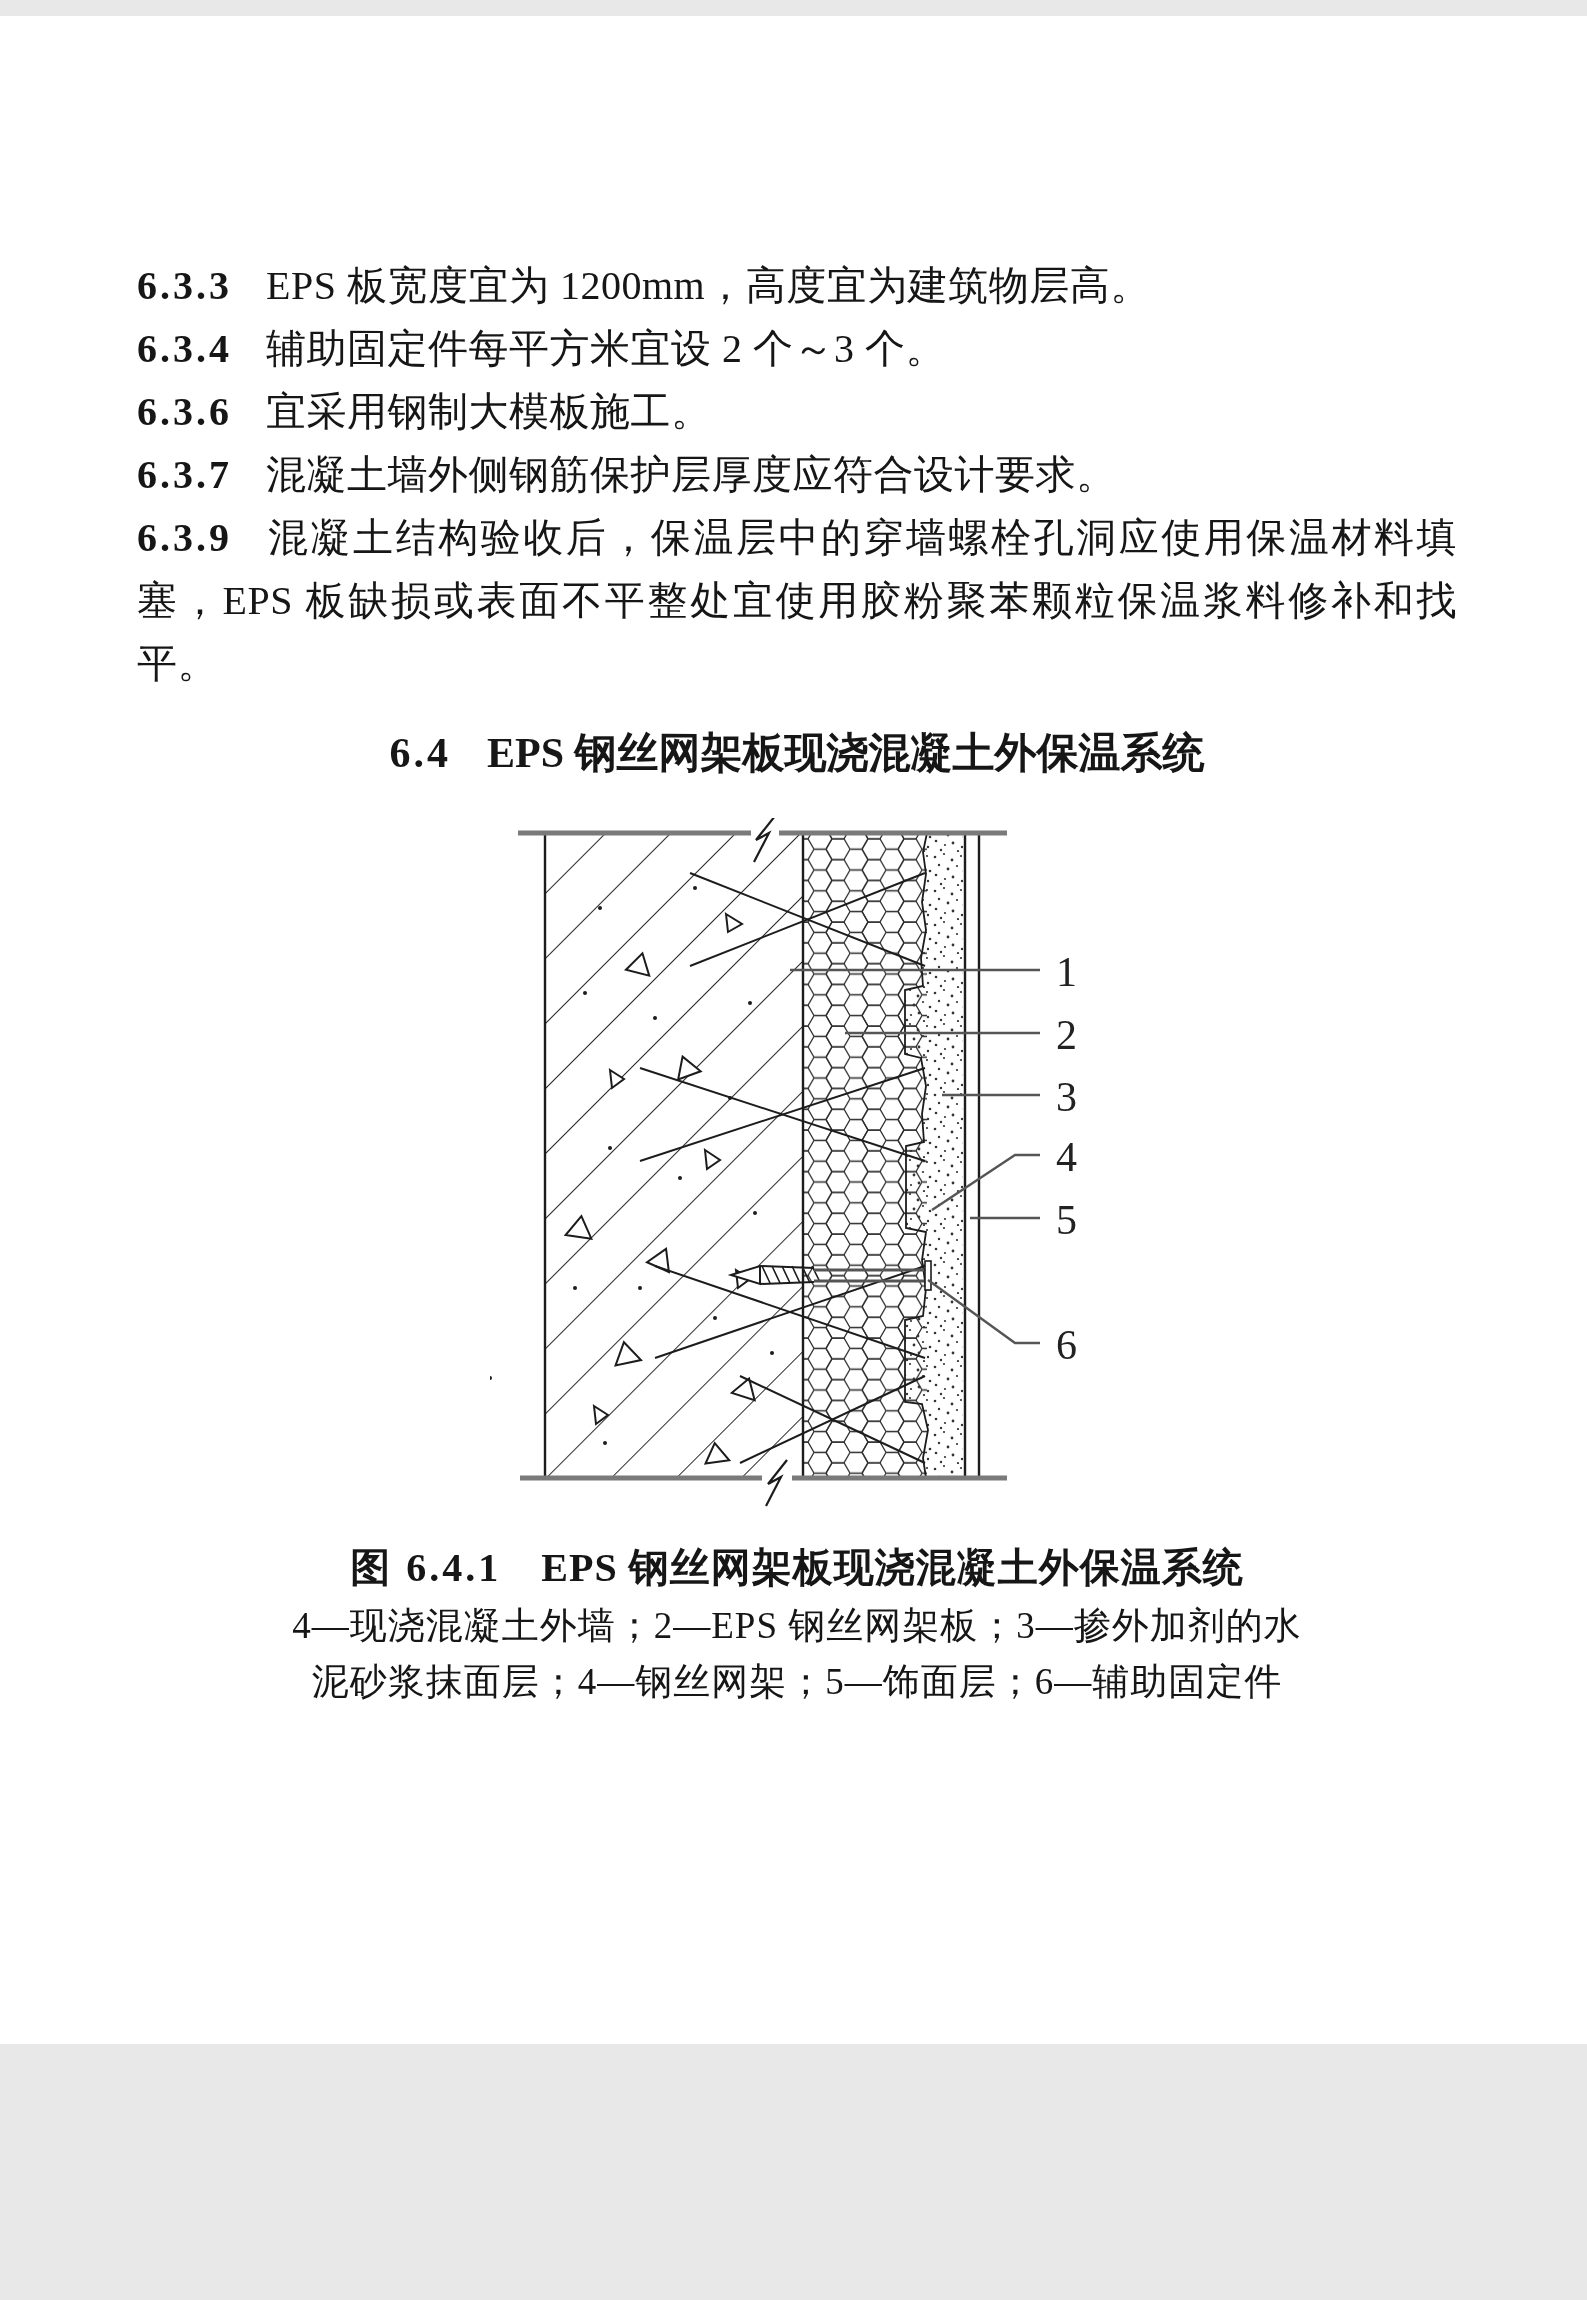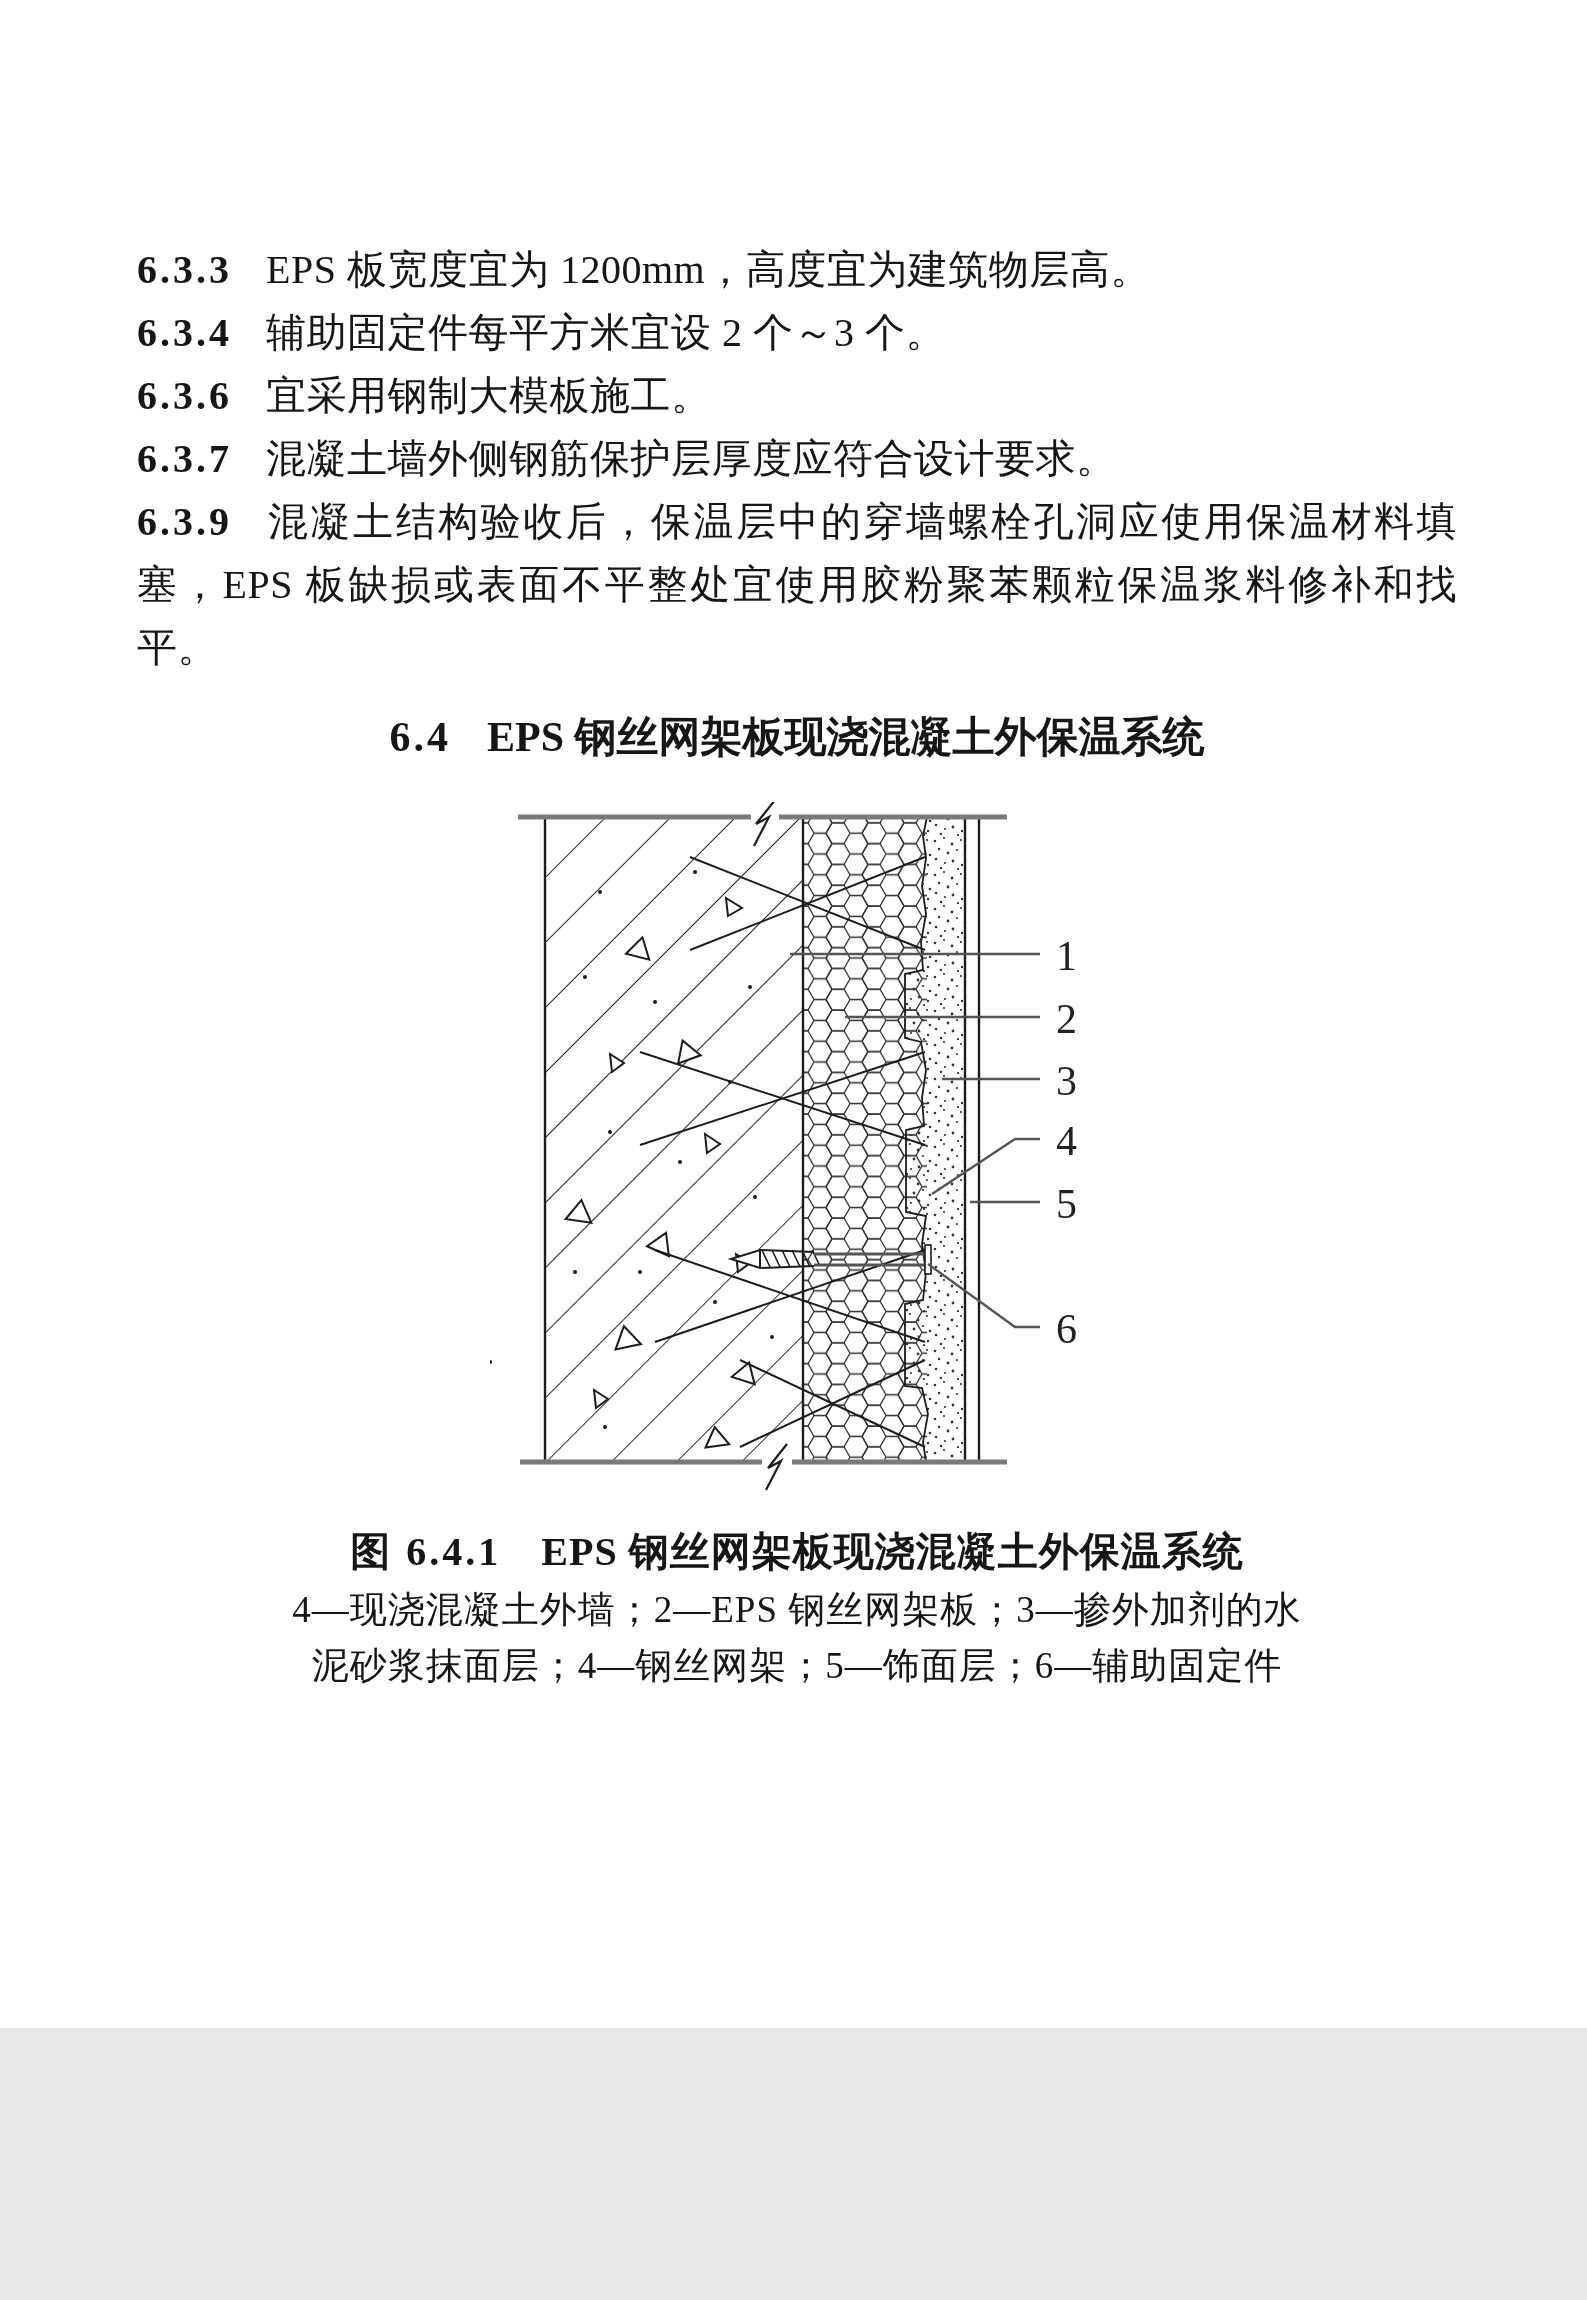--- a/index.html
+++ b/index.html
@@ -1,20 +1,20 @@
 <!DOCTYPE html>
 <html><head>
 <meta charset="utf-8">
 <style>
   html,body{margin:0;padding:0;background:#e8e8e8;}
   .page{
     position:relative;
     width:1587px;height:2028px;
     background:#ffffff;
-    margin:0 auto;
+    margin:16px auto;
     overflow:hidden;
     font-family:"Liberation Serif","DejaVu Serif",serif;
     color:#161616;
   }
   .content{
     position:absolute;
     left:137px; right:130px; top:238px;
   }
   p.clause{
     margin:0;

